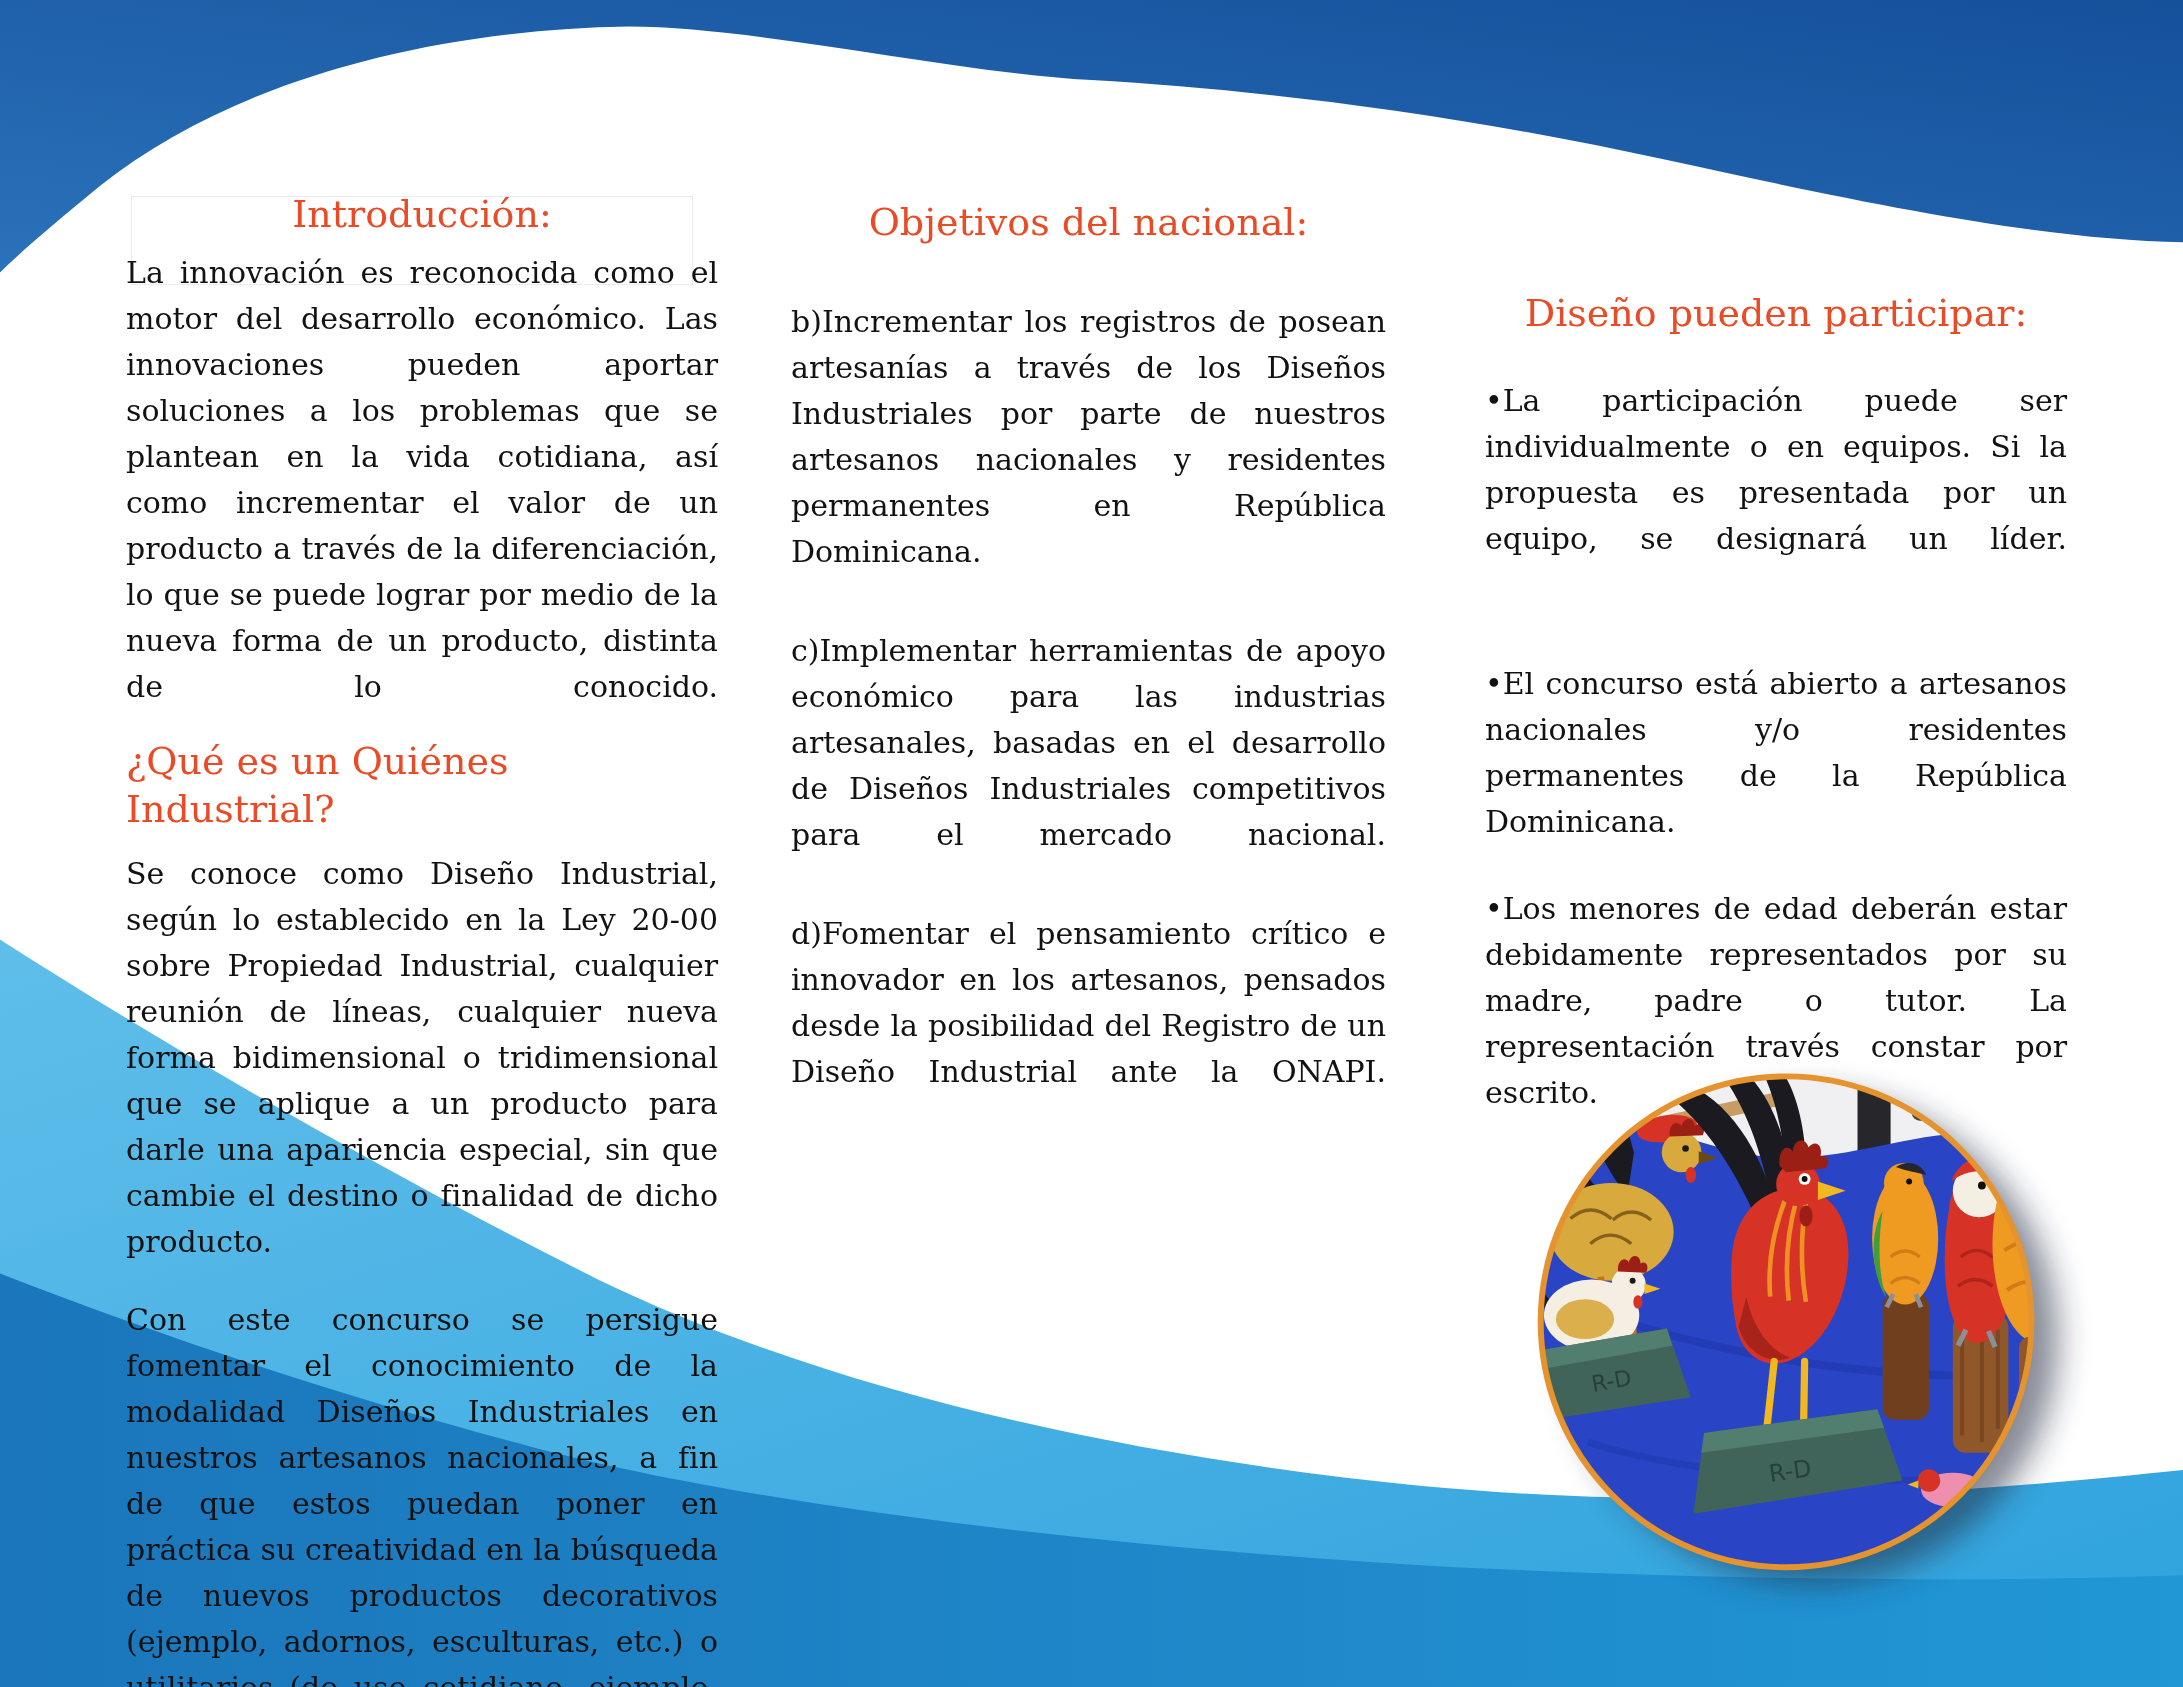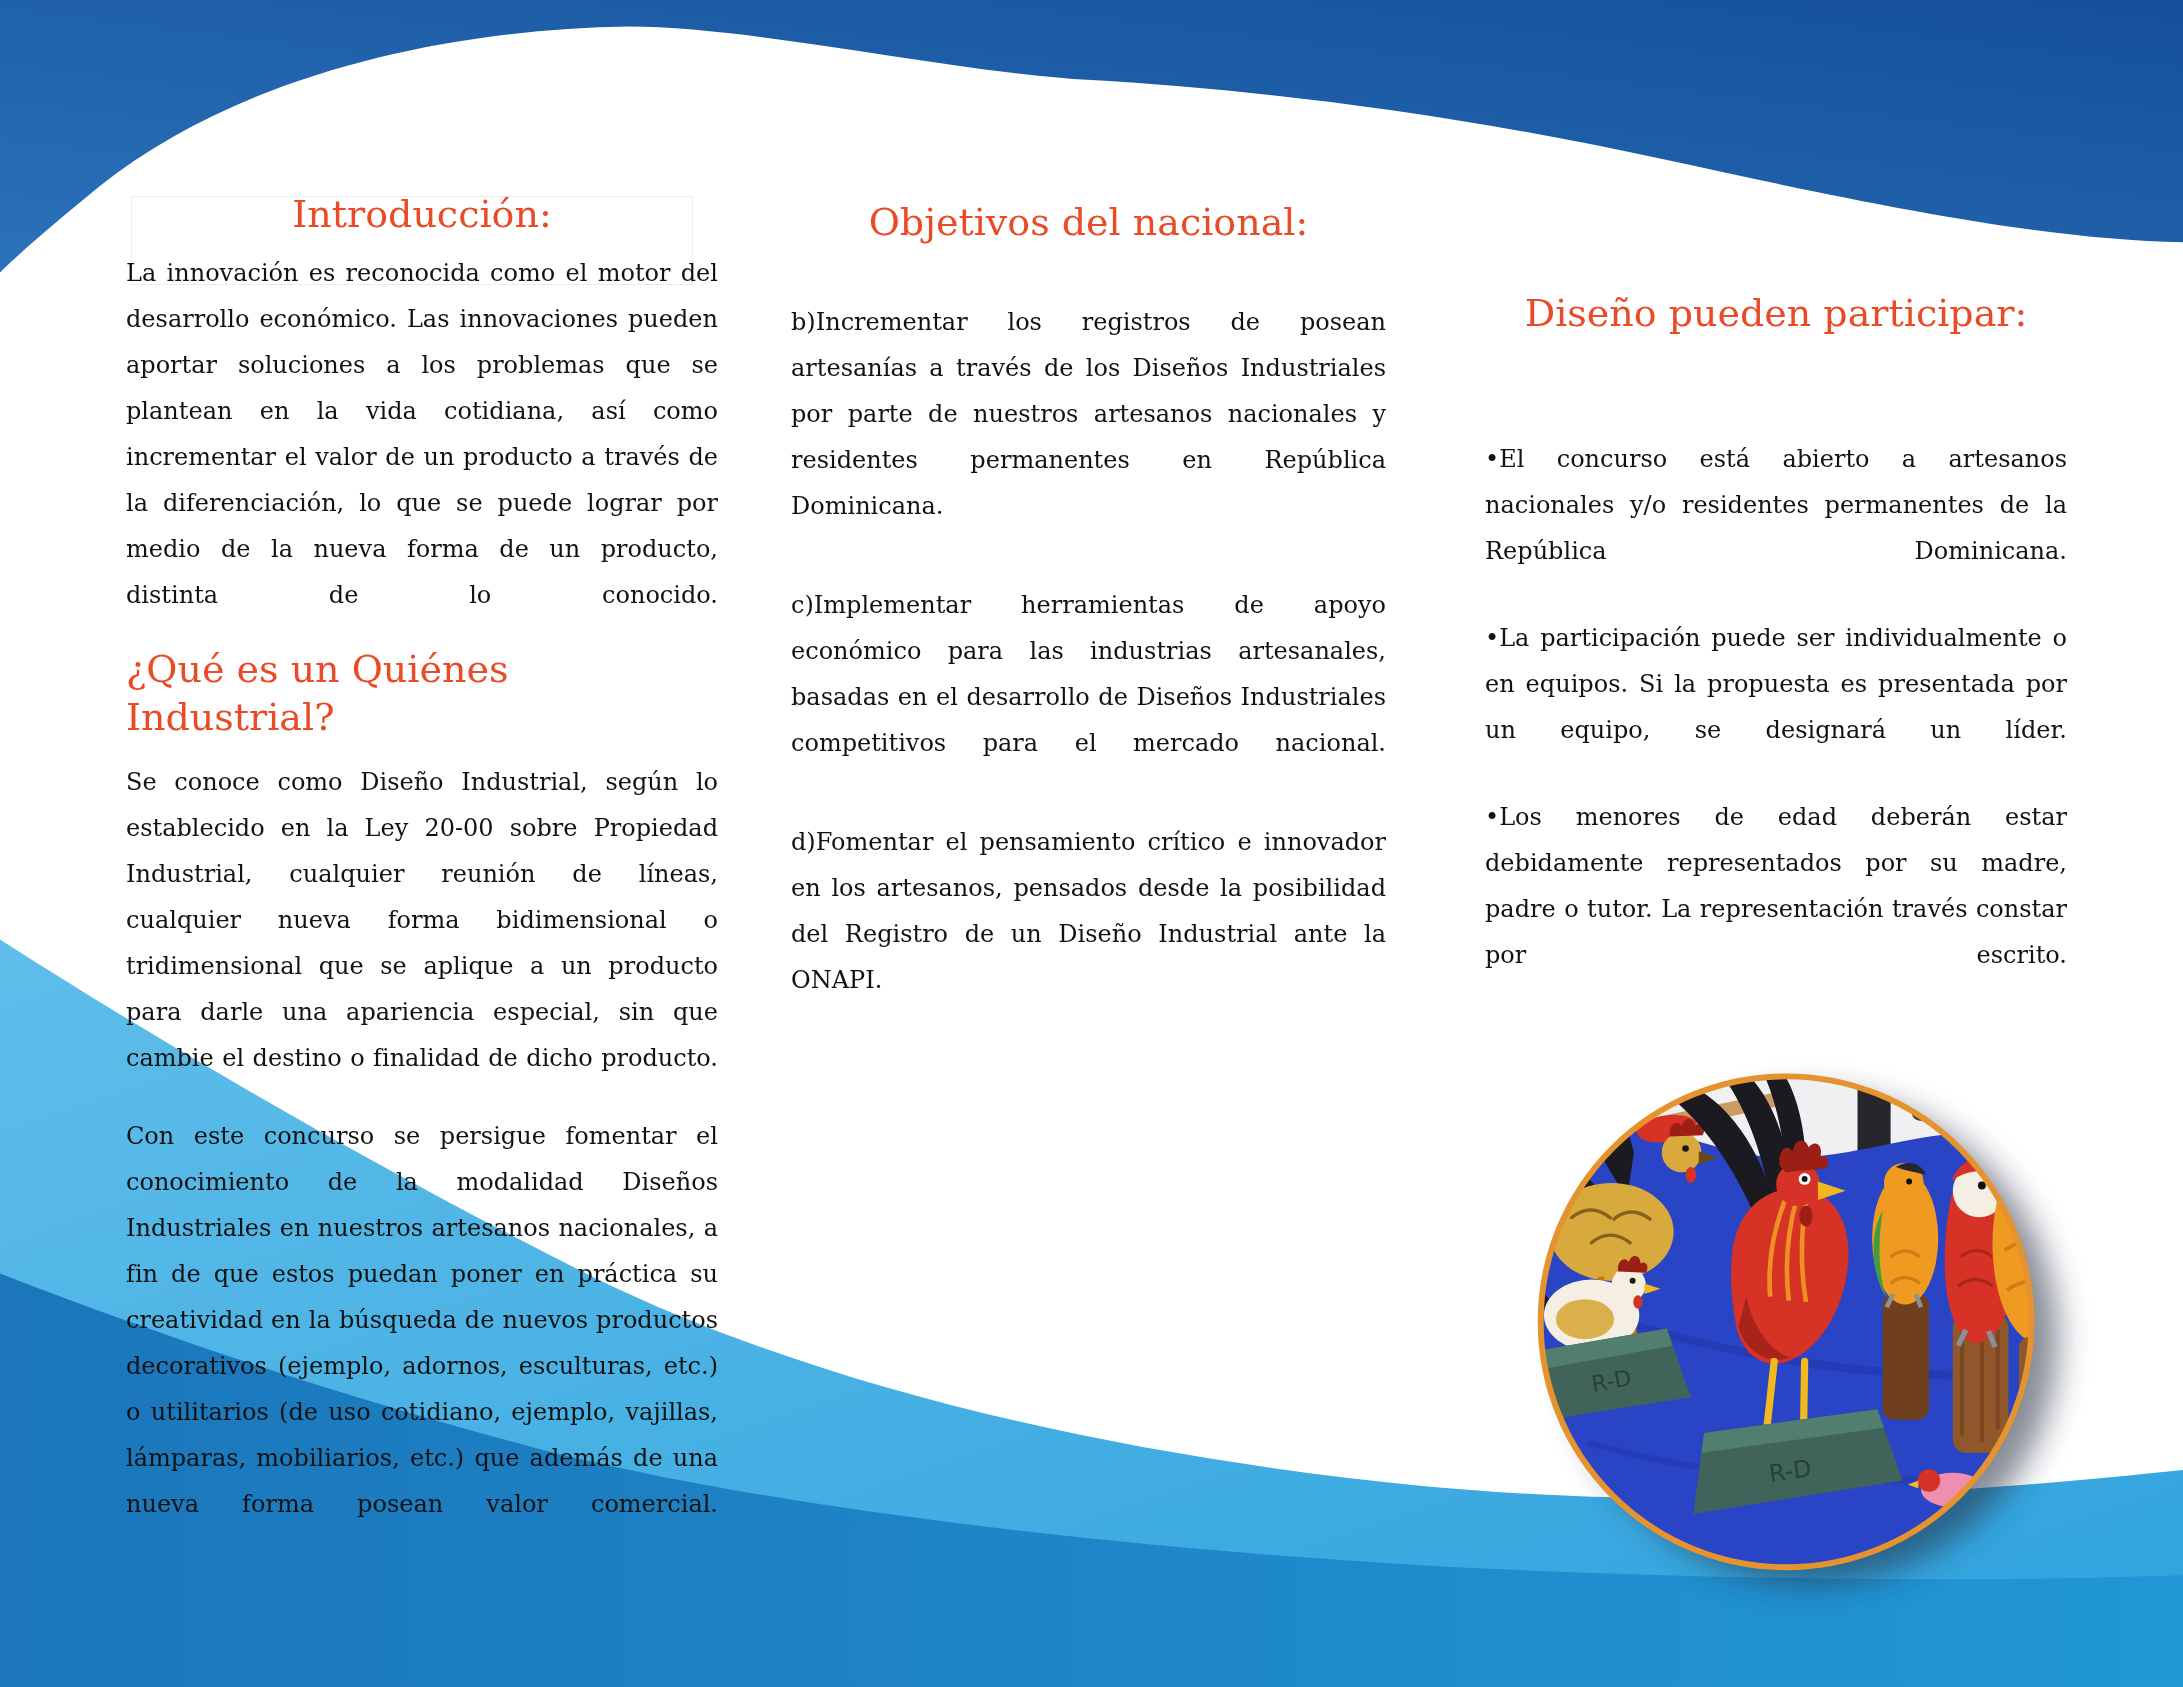--- a/index.html
+++ b/index.html
@@ -19,21 +19,21 @@
   .col1{left:126px;top:190px;width:592px;}
   .col2{left:791px;top:198px;width:595px;}
   .col3{left:1485px;top:289px;width:582px;}
   .heading{
     margin:0;font-weight:normal;font-size:38px;line-height:48px;
     color:var(--heading_accent,#e84b25);
   }
   .center{text-align:center;}
   .left{text-align:left;}
   .para{
-    margin:0;font-size:24px;line-height:46px;
+    margin:0;font-size:30px;line-height:46px;
     text-align:justify;text-align-last:justify;
   }
   .col1 .p1{margin-top:12px;}
   .col1 .h2q{margin-top:26.5px;}
   .col1 .p2{margin-top:18px;}
   .col1 .p3{margin-top:32px;}
   .col2 .para{margin-top:53px;}
   .col3 .para{margin-top:41px;}
   .col3 .first{margin-top:99px;}
   svg text{font-family:"DejaVu Sans","Liberation Sans",sans-serif;}
@@ -193,19 +193,19 @@
 
   <section class="col col2">
     <h2 class="heading center">Objetivos del nacional:</h2>
     <p class="para">b)Incrementar los registros de posean artesanías a través de los Diseños Industriales por parte de nuestros artesanos nacionales y residentes permanentes en República Dominicana.</p>
     <p class="para">c)Implementar herramientas de apoyo económico para las industrias artesanales, basadas en el desarrollo de Diseños Industriales competitivos para el mercado nacional.</p>
     <p class="para">d)Fomentar el pensamiento crítico e innovador en los artesanos, pensados desde la posibilidad del Registro de un Diseño Industrial ante la ONAPI.</p>
   </section>
 
   <section class="col col3">
     <h2 class="heading center">Diseño pueden participar:</h2>
+    <p class="para">•La participación puede ser individualmente o en equipos. Si la propuesta es presentada por un equipo, se designará un líder.</p>
     <p class="para first">•El concurso está abierto a artesanos nacionales y/o residentes permanentes de la República Dominicana.</p>
-    <p class="para">•La participación puede ser individualmente o en equipos. Si la propuesta es presentada por un equipo, se designará un líder.</p>
     <p class="para">•Los menores de edad deberán estar debidamente representados por su madre, padre o tutor. La representación través constar por escrito.</p>
   </section>
 
 </div>
 
 
 </body></html>

